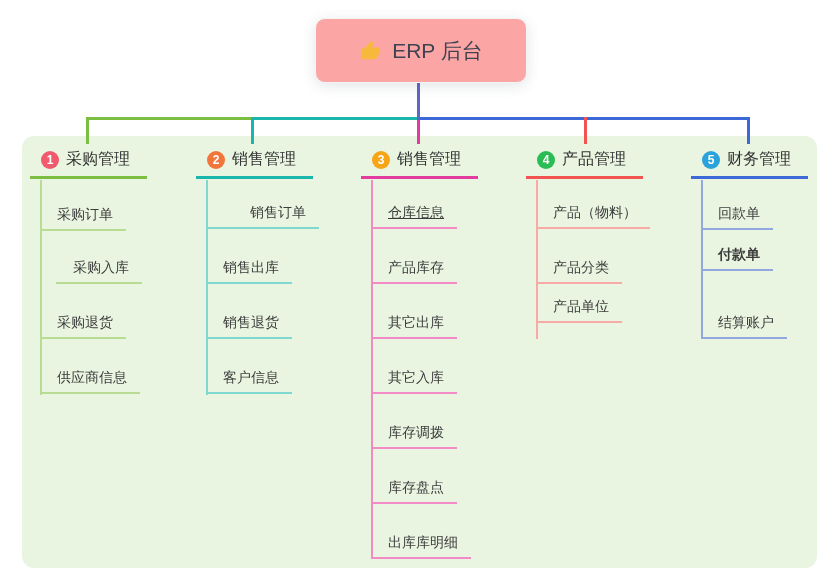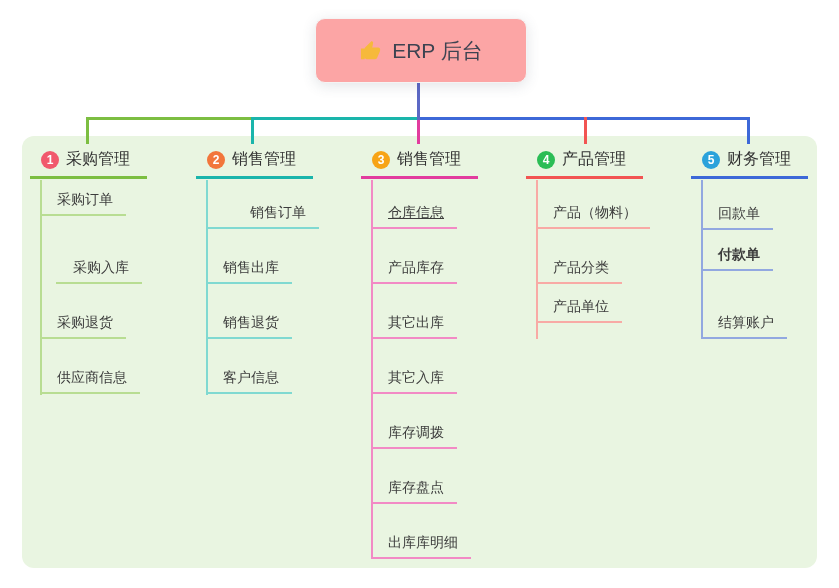--- a/index.html
+++ b/index.html
@@ -53,21 +53,21 @@
     </span>
     <span>ERP 后台</span>
   </div>
 
   <div class="branch" style="left: 30px; --badge: #f1596c; --line: #7cbe41; --light: #b8dd92;">
     <div class="btitle">
       <span class="badge">1</span>
       <span>采购管理</span>
     </div>
     <div class="vline" style="height:215px;"></div>
-    <div class="child" style="top:190px;">采购订单</div>
+    <div class="child" style="top:205px;">采购订单</div>
     <div class="child" style="top:258px;margin-left:16px;">采购入库</div>
     <div class="child" style="top:313px;">采购退货</div>
     <div class="child" style="top:368px;">供应商信息</div>
   </div>
 
   <div class="branch" style="left: 196px; --badge: #f2763b; --line: #1ab5ab; --light: #80d9d1;">
     <div class="btitle">
       <span class="badge">2</span>
       <span>销售管理</span>
     </div>

